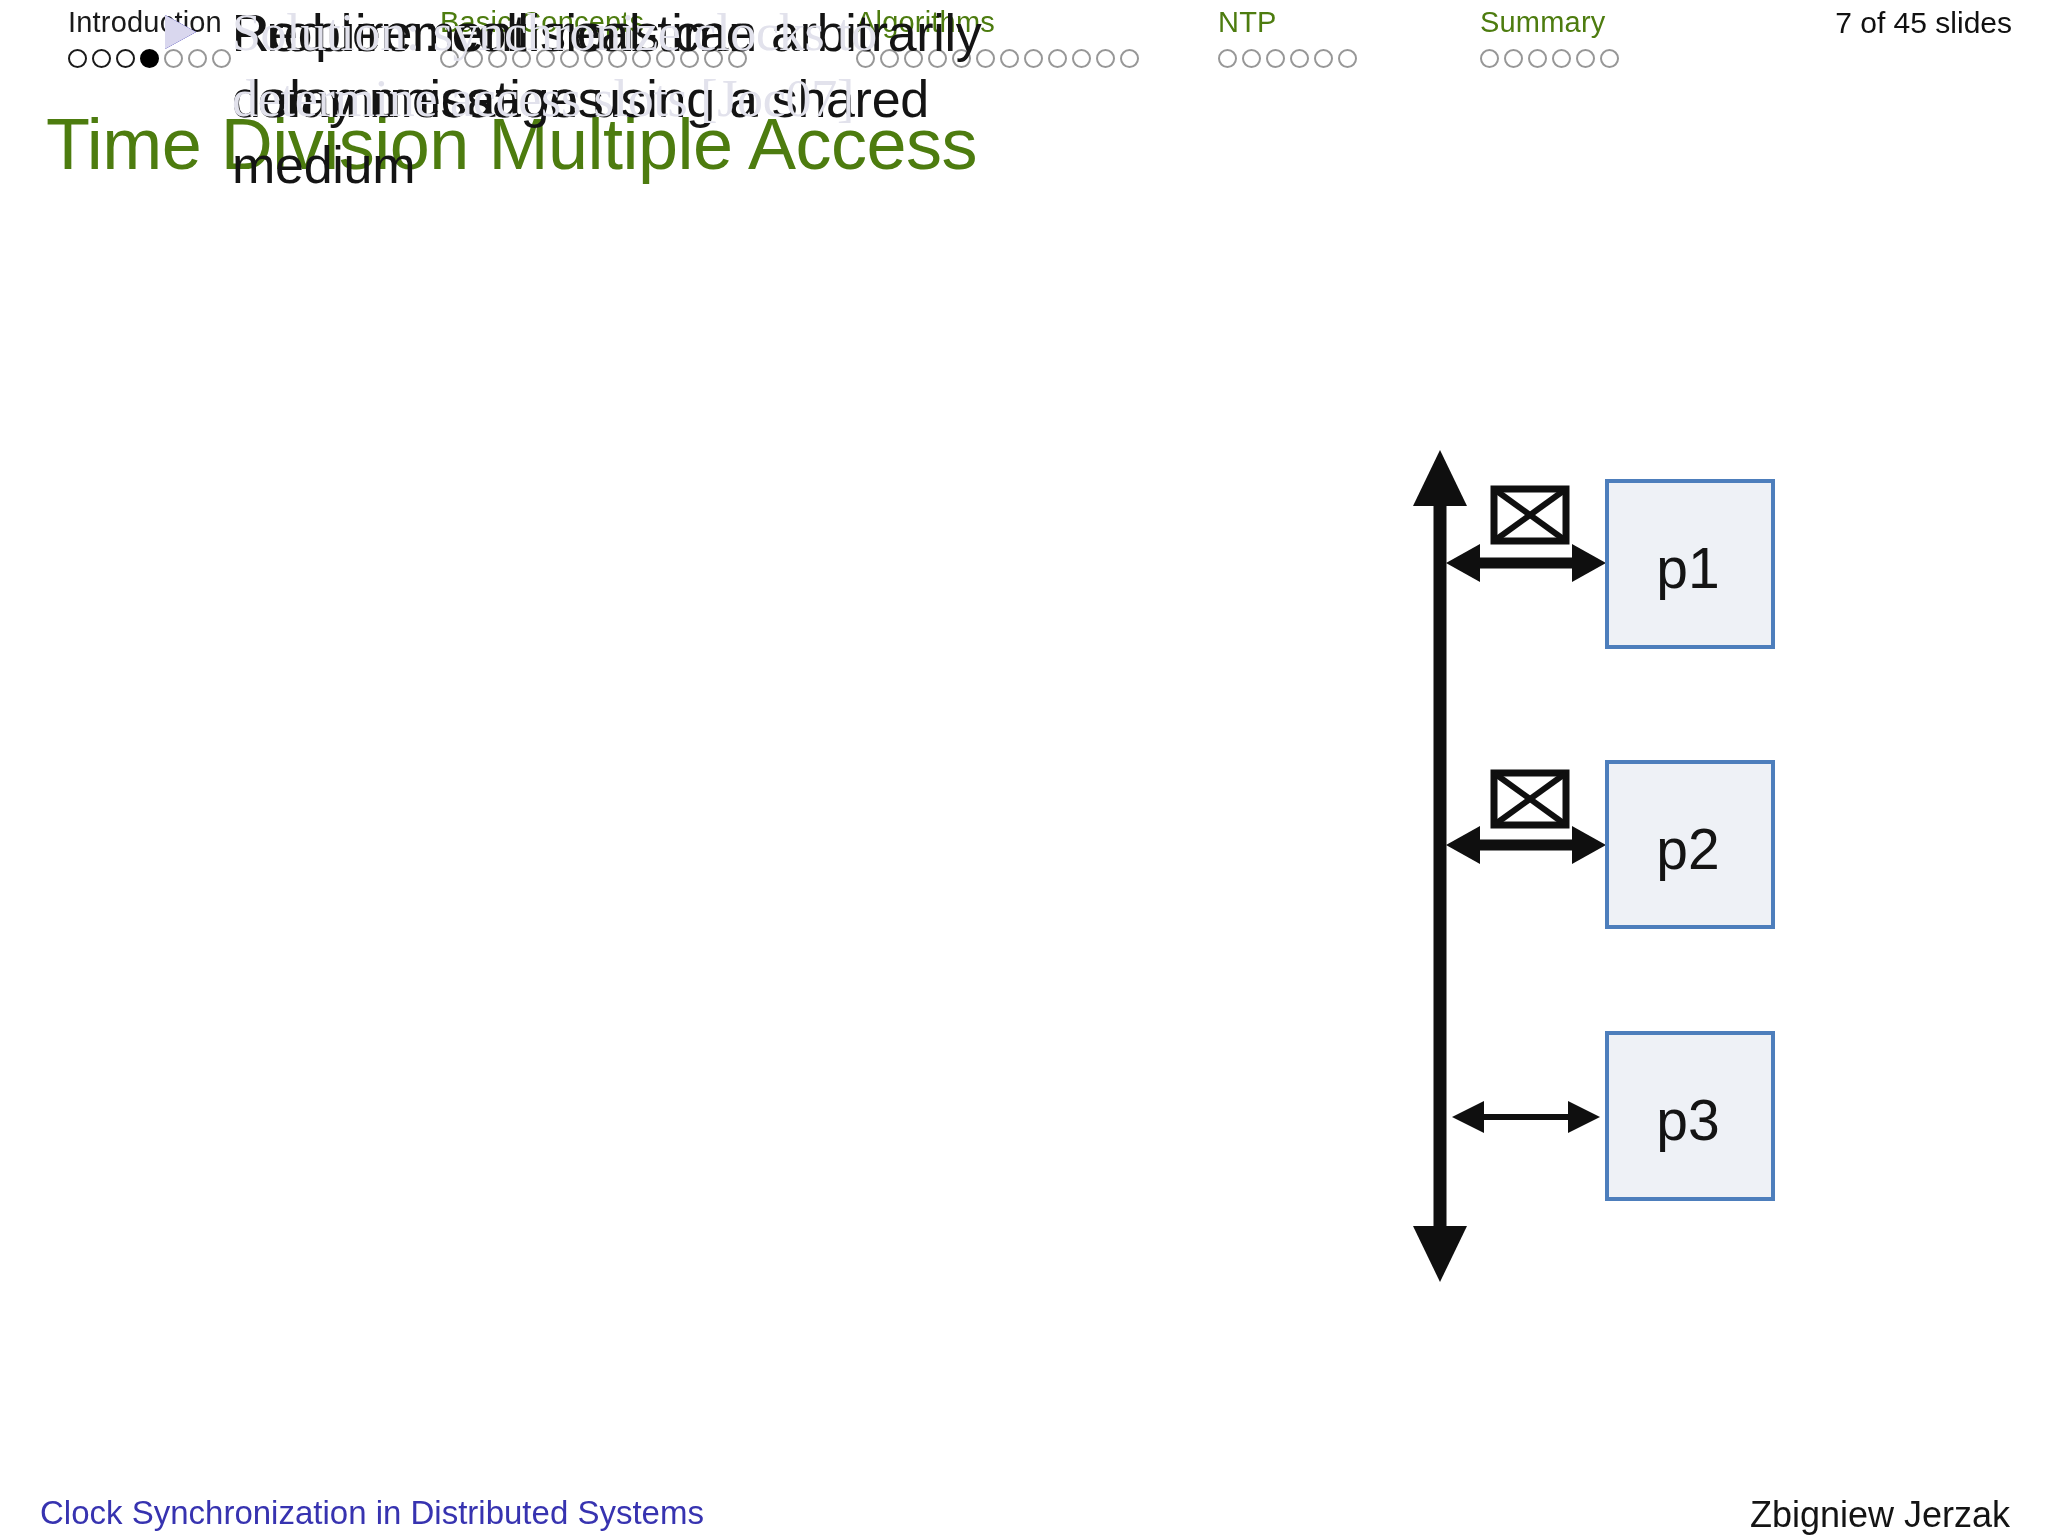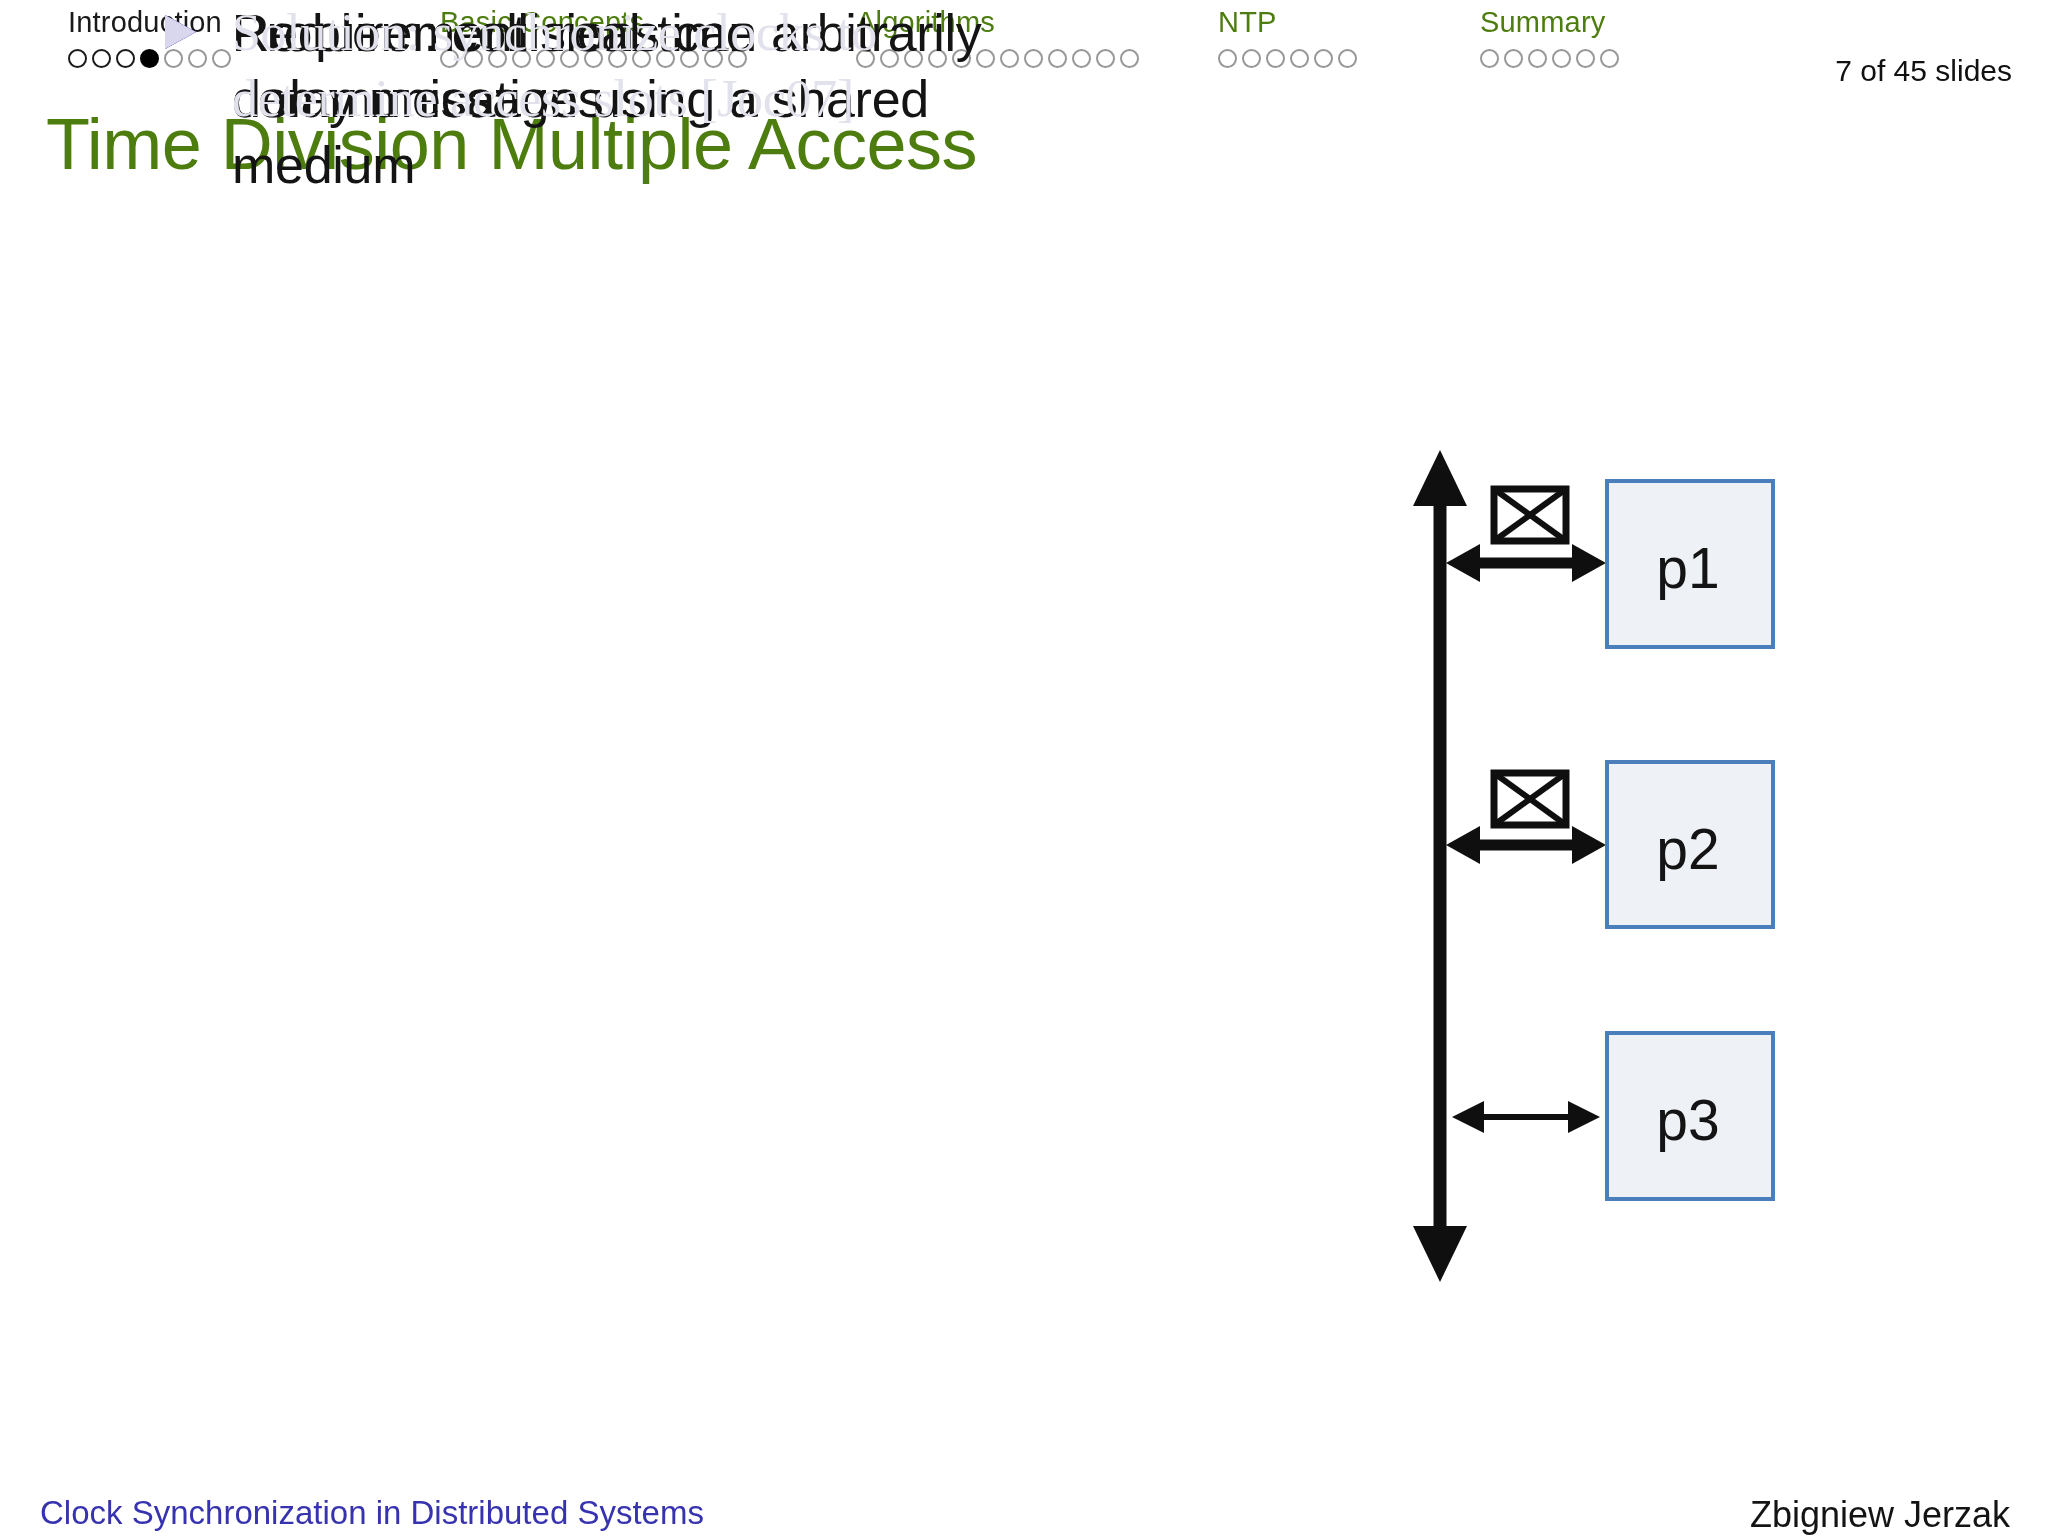--- a/index.html
+++ b/index.html
@@ -15,21 +15,21 @@
   .nav-section:nth-child(3){left:828px;}
   .nav-section:nth-child(4){left:1190px;}
   .nav-section:nth-child(5){left:1452px;}
   .nav-label{font-size:29px;line-height:32px;color:#4d7c0f;letter-spacing:0.2px;}
   .nav-section.active .nav-label{color:#1a1a1a;}
   .nav-dots{margin-top:11px;white-space:nowrap;height:20px;}
   .dot{display:inline-block;width:19px;height:19px;border-radius:50%;
        box-sizing:border-box;border:2.5px solid #979797;margin-right:5px;background:#fff;}
   .dot.dark{border-color:#1a1a1a;}
   .dot.filled{background:#000;border-color:#000;}
-  .slide-counter{position:absolute;top:6px;right:36px;font-size:30px;color:#111;margin-top:48px;}
+  .slide-counter{position:absolute;top:6px;right:36px;font-size:30px;color:#111;}
   
   .slide-title{
     position:absolute;left:46px;top:104px;font-size:72px;line-height:80px;
     color:#4d7c0f;letter-spacing:-0.5px;
   }
   
   .bullet{position:absolute;left:165px;width:1180px;}
   .bullet:nth-of-type(1){top:384px;}
   .bullet:nth-of-type(2){top:632px;}
   .bullet:nth-of-type(3){top:796px;}

